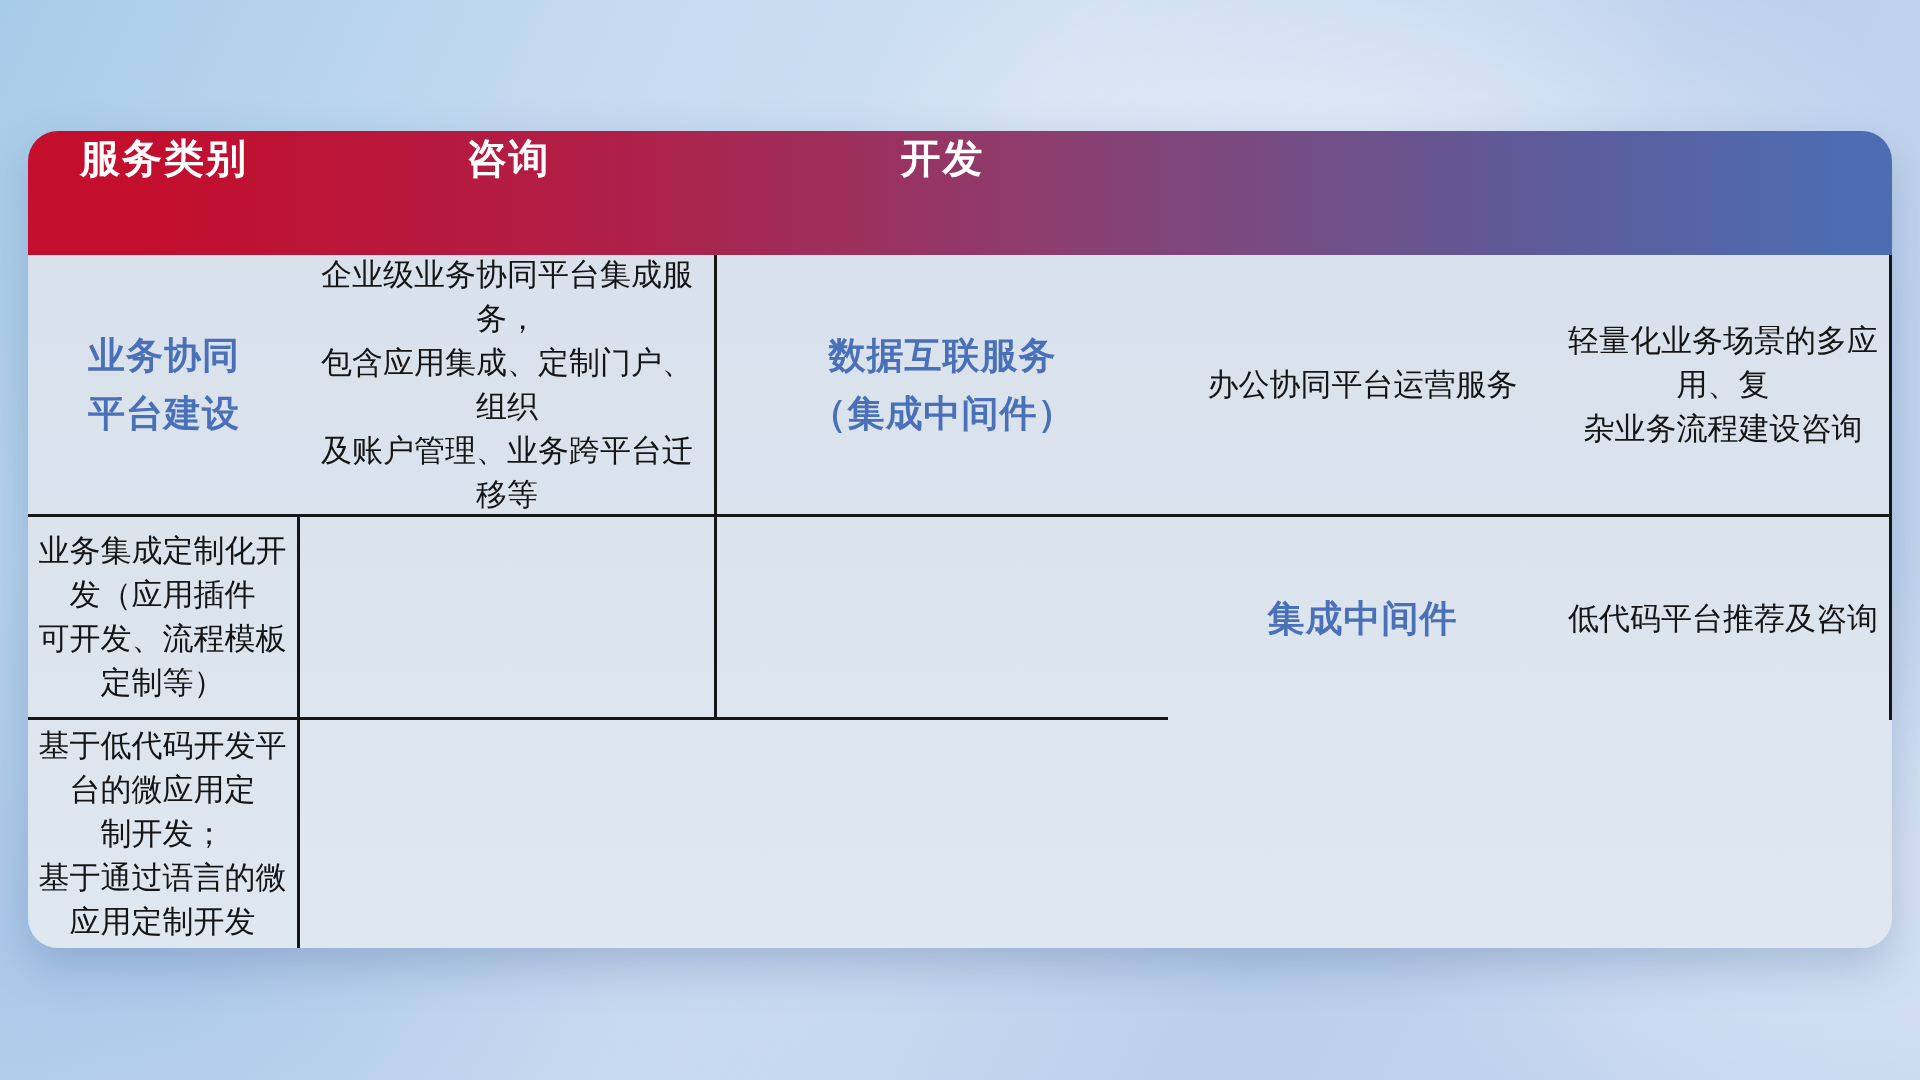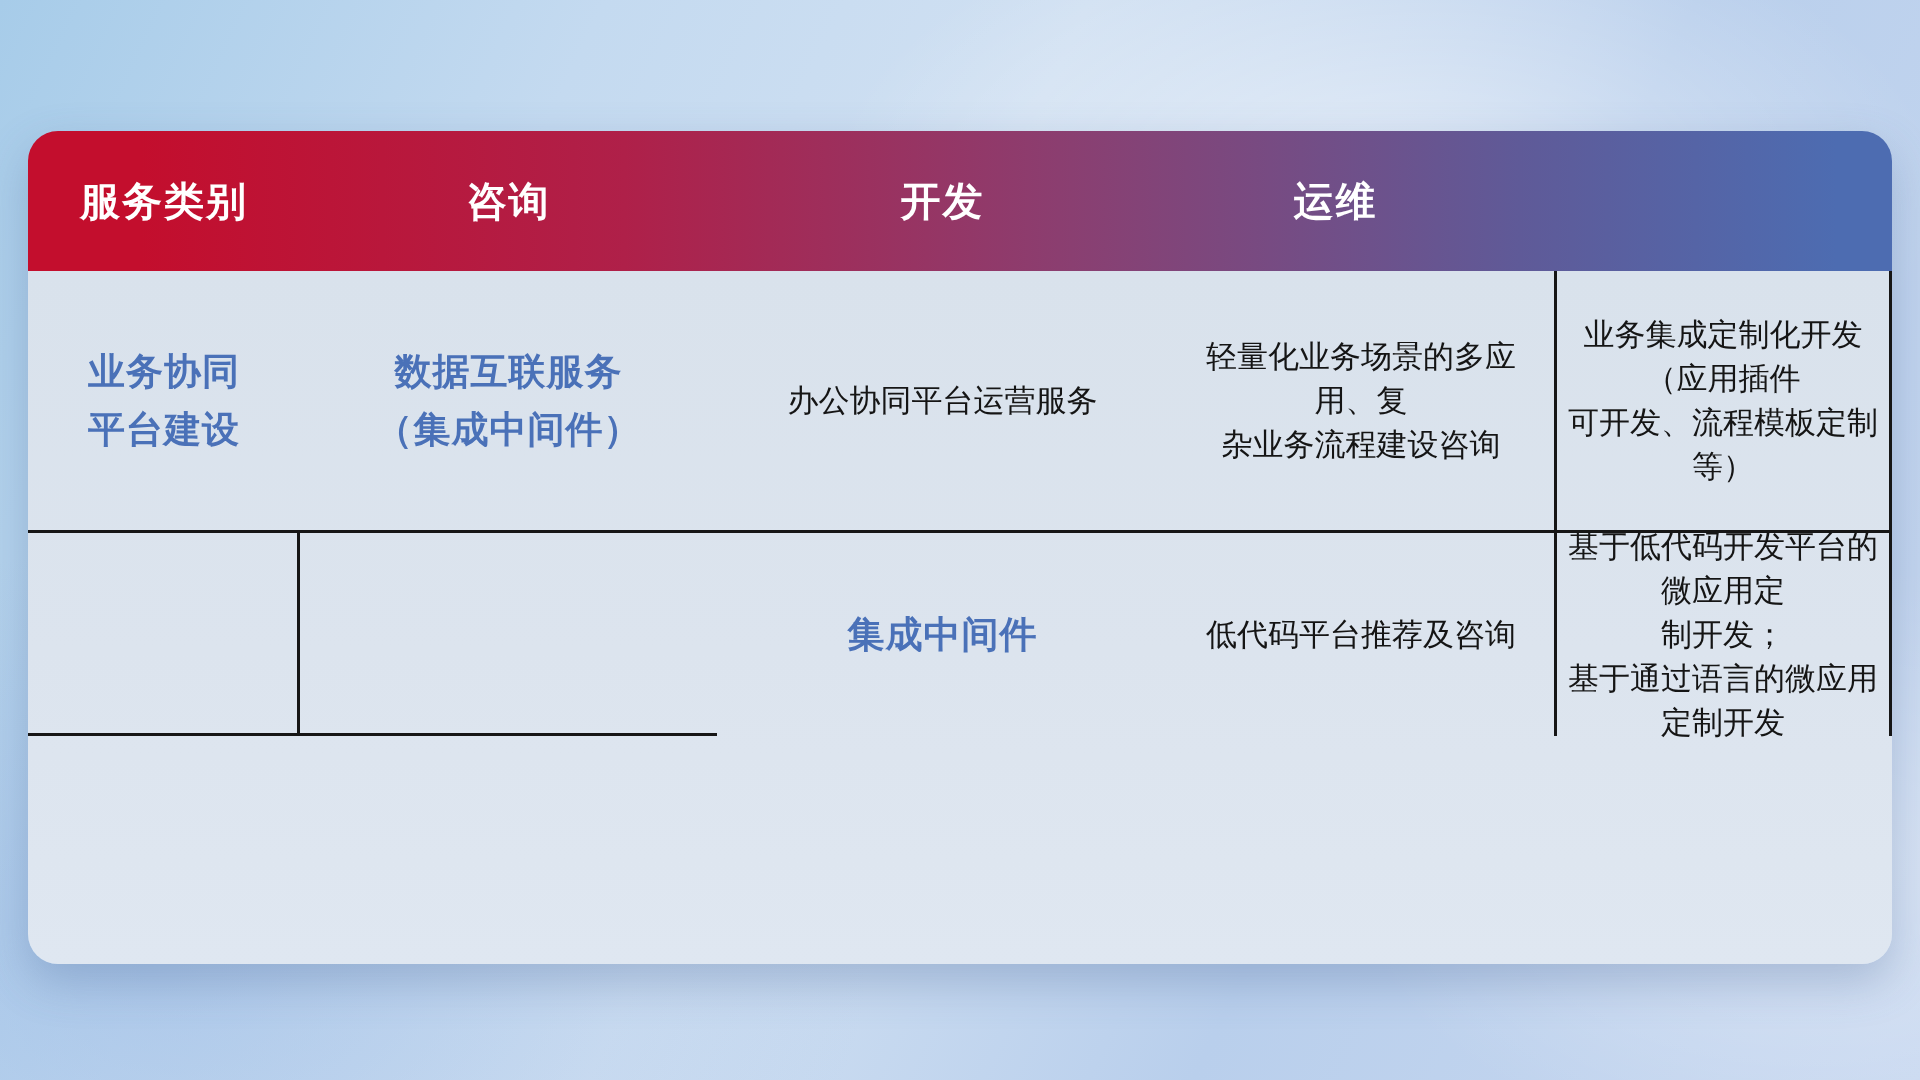--- a/index.html
+++ b/index.html
@@ -13,21 +13,21 @@
       linear-gradient(115deg,#a7cce9 0%,#c4daf0 25%,#d0e0f2 45%,#b9cfec 70%,#c8d8f0 100%);
   }
 
   .panel{
     position:absolute;left:28px;top:131px;width:1864px;
     border-radius:30px;
     box-shadow:0 18px 45px rgba(70,100,150,.30);
   }
 
   .table-header{
-    display:flex;align-items:center;height:140px;
+    display:flex;height:124px;
     border-radius:30px 30px 0 0;
     background:linear-gradient(90deg,#c30e2d 0%,#c30e2d 6%,#af2049 32%,#8a3f71 56%,#5f5a98 80%,#4d6cb1 97%);
     font-family:Liberation Mono, monospace;
   }
   .hcell{
     color:#ffffff;font-weight:bold;font-size:40px;letter-spacing:2px;
     text-align:center;
   }
 
   .table-body{
@@ -56,27 +56,29 @@
 </style>
 </head>
 <body>
 
 <div class="panel">
 
   <div class="table-header">
     <div class="hcell w1">服务类别</div>
     <div class="hcell w2">咨询</div>
     <div class="hcell w3">开发</div>
-    <div class="hcell w5">运维</div>
   </div>
 
   <div class="table-body">
 
     <div class="cell rowlabel hline">业务协同
 平台建设</div>
+    <div class="cell vline hline">企业级业务协同平台集成服务，
+包含应用集成、定制门户、组织
+及账户管理、业务跨平台迁移等</div>
     <div class="cell rowlabel hline">数据互联服务
 （集成中间件）</div>
 
     <div class="cell hline">办公协同平台运营服务</div>
     <div class="cell vline hline">轻量化业务场景的多应用、复
 杂业务流程建设咨询</div>
     <div class="cell vline hline">业务集成定制化开发（应用插件
 可开发、流程模板定制等）</div>
     <div class="cell vline hline"></div>
     <div class="cell hline"></div>

